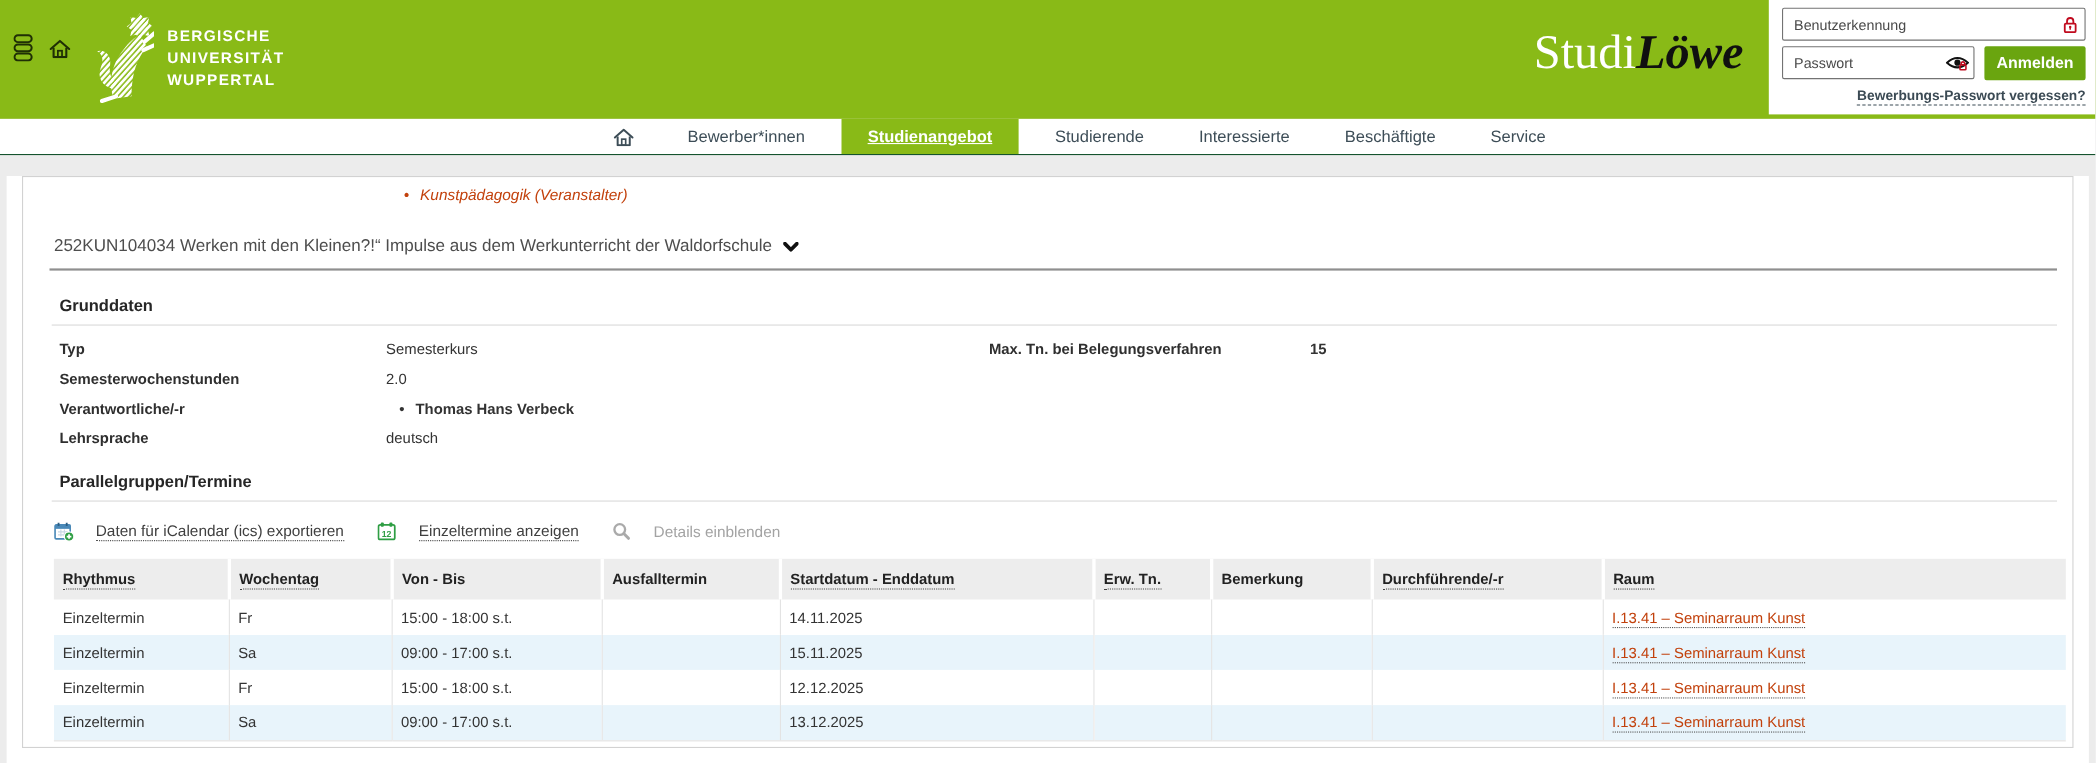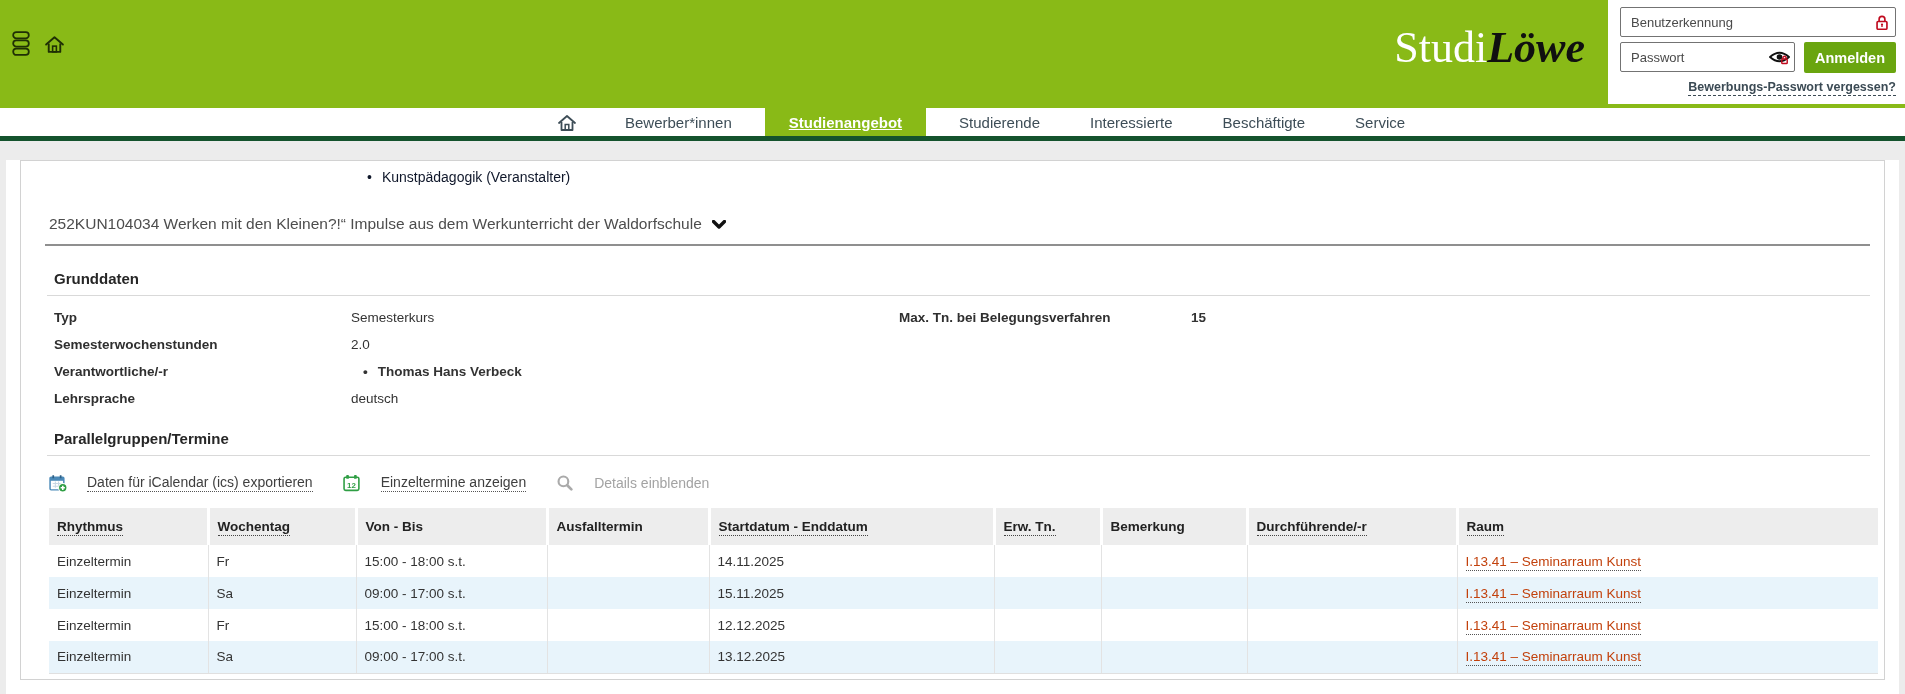--- a/index.html
+++ b/index.html
@@ -31,36 +31,36 @@
   .pw-wrap { position:relative; flex:1; }
   .eye { position:absolute; right:5px; top:7px; cursor:pointer; }
   .login-btn { width:92px; height:31px; background:var(--btn-green,#6aa50f); color:#fff;
     font-weight:bold; font-size:14.5px; border:none; border-radius:2px; cursor:pointer;
     font-family:"Liberation Sans",sans-serif; }
   .forgot { display:block; text-align:right; margin-top:7px; font-size:12.5px; font-weight:600;
     color:#3b4a54; text-decoration:none; cursor:pointer; }
   .forgot span { border-bottom:1px dashed #3b4a54; padding-bottom:1px; }
 
   
-  .navbar { height:33px; background:#fff; border-bottom:5px solid #14532d;
+  .navbar { height:33px; background:#fff; border-bottom:1px solid #14532d;
     display:flex; align-items:center; }
   .nav-home { margin-left:556px; color:#3d4d57; width:22px; height:22px; display:flex;
     align-items:center; justify-content:center; cursor:pointer; }
   .nav-items { display:flex; align-items:stretch; height:100%; margin-left:22px; }
   .nav-item { display:flex; align-items:center; padding:0 17px; margin:0 8px; font-size:15px;
     color:#3d4d57; cursor:pointer; white-space:nowrap; }
   .nav-item.active { background:var(--green,#89ba17); color:#fff; font-weight:bold; padding:0 24px; }
   .nav-item.active span { text-decoration:underline; }
 
   
   .content-zone { background:#fff; margin:0 6px; height:552px; }
   .card { position:relative; margin:19px 14px 0 14px; background:#fff;
     border:1px solid #d2d2d2; height:520px; }
   .ctx-list { list-style:none; padding:6px 0 0 346px; }
-  .ctx-list li { font-size:14px; color:#0f172a; line-height:20px; }
+  .ctx-list li { font-size:14px; color:#c2410c; line-height:20px;font-style:italic; }
   .ctx-list li::before { content:"•"; margin-right:10px; }
 
   .course-title-row { display:flex; align-items:center; gap:10px; margin:28px 14px 0 28px;
     cursor:pointer; }
   .course-title { font-size:15.5px; color:#4d4d4d; }
   .chev { display:flex; align-items:center; }
 
   .rule-dark { border:none; border-top:2px solid #8f8f8f; margin:11px 14px 0 24px; }
   .rule-light { border:none; border-top:1px solid #d9d9d9; margin:8px 14px 0 26px; }
 
@@ -159,20 +159,36 @@
     <svg width="18" height="25" viewBox="0 0 17 24">
         <use href="#ic-burger"></use>
       </svg>
   </button>
   <button class="home-btn">
     <svg width="21" height="19" viewBox="0 0 20 18">
         <use href="#ic-home"></use>
       </svg>
   </button>
 
+  <div class="logo-wrap">
+    <svg class="lion" viewBox="0 0 52 78">
+      <path d="M18 74 C13 60 17 44 26 33 C31 26 36 22 40 20 L46 30 C38 40 33 52 33 72 Z" fill="url(#hatch)"></path>
+      <path d="M40 2 l3 4 5 -1 -1 5 4 3 -4 3 1 5 -5 -1 -3 4 -3 -4 -5 1 1 -5 -4 -3 4 -3 -1 -5 5 1 Z" fill="url(#hatch)"></path>
+      <circle cx="40" cy="12" r="6.5" fill="url(#hatch)"></circle>
+      <path d="M44 26 L52 19" stroke="#fff" stroke-width="3.4" stroke-linecap="round"></path>
+      <path d="M43 33 L52 29" stroke="#fff" stroke-width="3.4" stroke-linecap="round"></path>
+      <path d="M20 72 L8 76" stroke="#fff" stroke-width="3.4" stroke-linecap="round"></path>
+      <path d="M18 66 C8 64 4 56 7 48 C10 41 8 36 4 34 C10 32 16 37 15 45 C14 52 15 58 21 60" fill="url(#hatch)"></path>
+    </svg>
+    <div class="uni-text">
+      <div>BERGISCHE</div>
+      <div>UNIVERSITÄT</div>
+      <div>WUPPERTAL</div>
+    </div>
+  </div>
 
   <div class="brand"><span class="brand-w">Studi</span><span class="brand-b">Löwe</span></div>
 
   <div class="login-panel">
     <div class="field-row">
       <input type="text" placeholder="Benutzerkennung" style="">
       <span class="lock">
         <svg width="14" height="16" viewBox="0 0 13.6 15">
             <use href="#ic-lock-red"></use>
           </svg>

